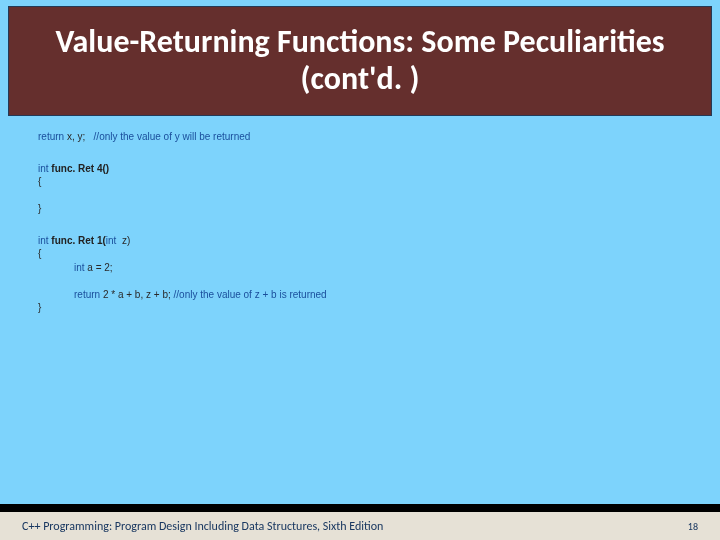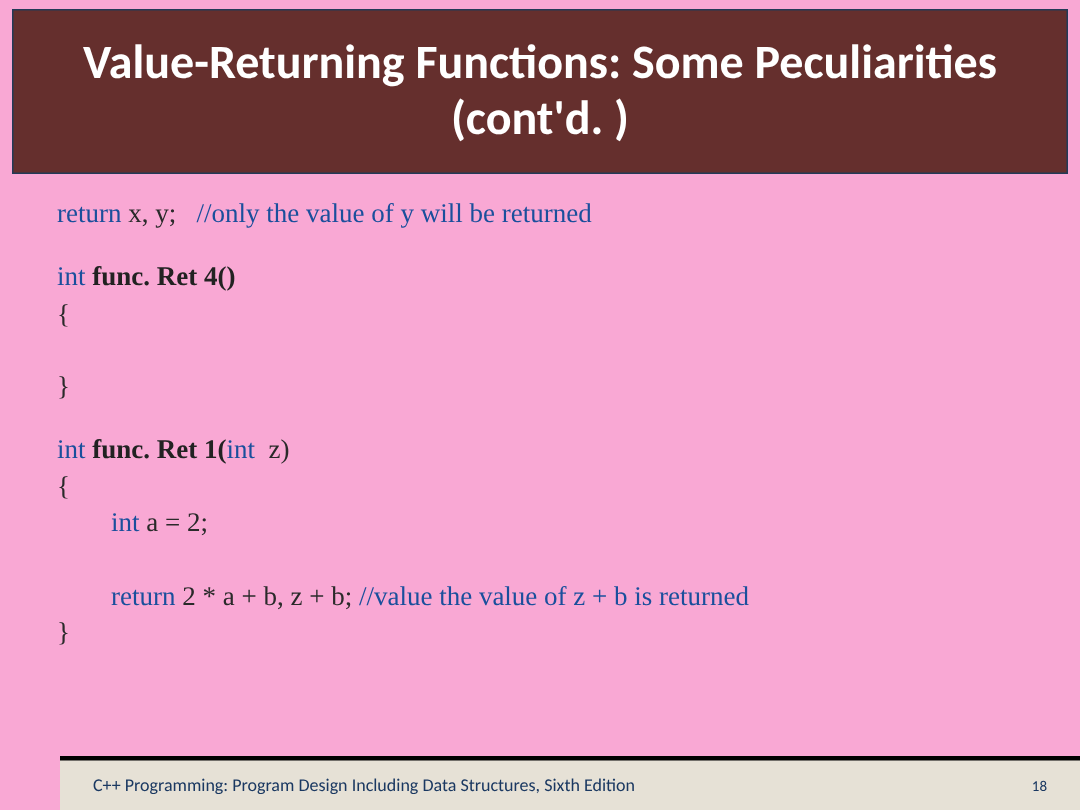--- a/index.html
+++ b/index.html
@@ -1,17 +1,17 @@
 <!DOCTYPE html>
 <html><head>
 <meta charset="utf-8">
 <style>
   * { margin: 0; padding: 0; box-sizing: border-box; }
   html, body { width: 720px; height: 540px; font-family: Calibri, Arial, sans-serif; background: #fff; overflow: hidden; }
-  .slide { width: 720px; height: 540px; position: relative; background: #f9a8d4; }
+  .slide { width: 720px; height: 540px; position: relative; background: #7dd3fc; }
   .title-bar {
     position: absolute;
     top: 6px; left: 8px; right: 8px;
     height: 110px;
     background: #652f2d;
     border: 1px solid #233a57;
     display: flex;
     align-items: center;
     justify-content: center;
     text-align: center;
@@ -21,43 +21,42 @@
     color: #ffffff;
     font-weight: 700;
     font-size: 32px;
     line-height: 1.15;
   }
   .content {
     position: absolute;
     top: 130px;
     left: 38px;
     right: 20px;
-    font-family: Liberation Serif, serif;
-    font-size: 18px;
+    font-family: Liberation Sans, sans-serif;
+    font-size: 10px;
     line-height: 1.35;
     color: #2a2a2a;
   }
   .content .kw { color: #1a4f9c; }
   .content .fn { font-weight: bold; color: #222; }
   .content .cm { color: #1a4f9c; }
   .block { margin-bottom: 18px; }
   .indent1 { padding-left: 36px; }
   .footer {
     position: absolute;
     left: 0; right: 0; bottom: 0;
     height: 36px;
-    border-top: 3px solid #000000;
+    border-top: 8px solid #000000;
     background: #e6e1d6;
     display: flex;
     align-items: center;
     justify-content: space-between;
     padding: 0 22px;
     font-size: 12px;
     color: #1a3861;
-    margin-left: 40px;
   }
   .footer .pgno { font-size: 10px; }
   pre { font-family: inherit; white-space: pre; }
 </style>
 </head>
 <body>
 
 <div class="slide">
 
   <div class="title-bar">
@@ -75,21 +74,21 @@
       <pre>{</pre>
       <pre class="indent1"> </pre>
       <pre>}</pre>
     </div>
 
     <div class="block">
       <pre><span class="kw">int</span><span class="fn"> func. Ret 1(</span><span class="kw">int</span><span>  z)</span></pre>
       <pre>{</pre>
       <pre class="indent1"><span class="kw">int</span><span> a = 2;</span></pre>
       <pre class="indent1"> </pre>
-      <pre class="indent1"><span class="kw">return</span><span> 2 * a + b, z + b; </span><span class="cm">//value the value of z + b is returned</span></pre>
+      <pre class="indent1"><span class="kw">return</span><span> 2 * a + b, z + b; </span><span class="cm">//only the value of z + b is returned</span></pre>
       <pre>}</pre>
     </div>
 
   </div>
 
   <div class="footer">
     <span>C++ Programming: Program Design Including Data Structures, Sixth Edition</span>
     <span class="pgno">18</span>
   </div>
 

